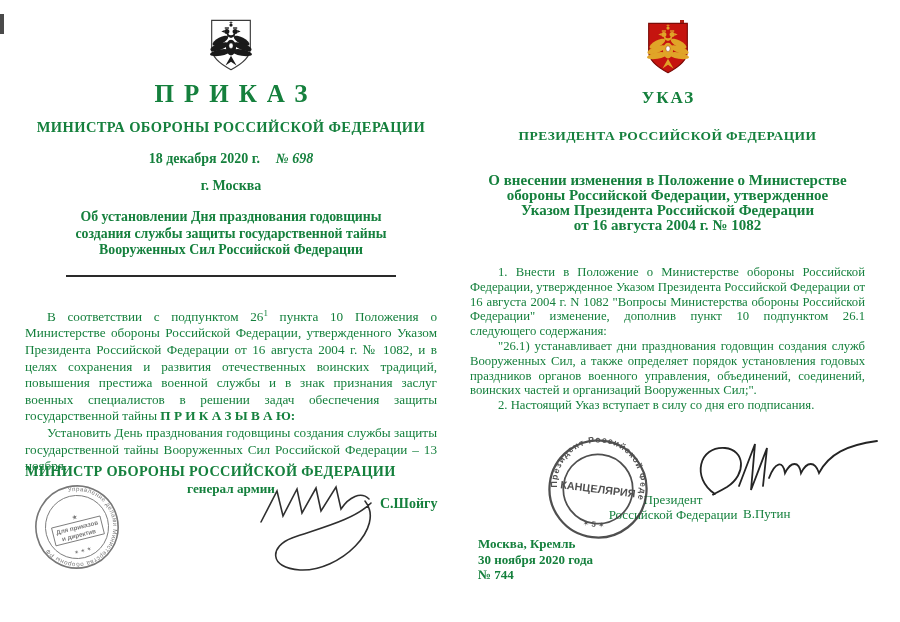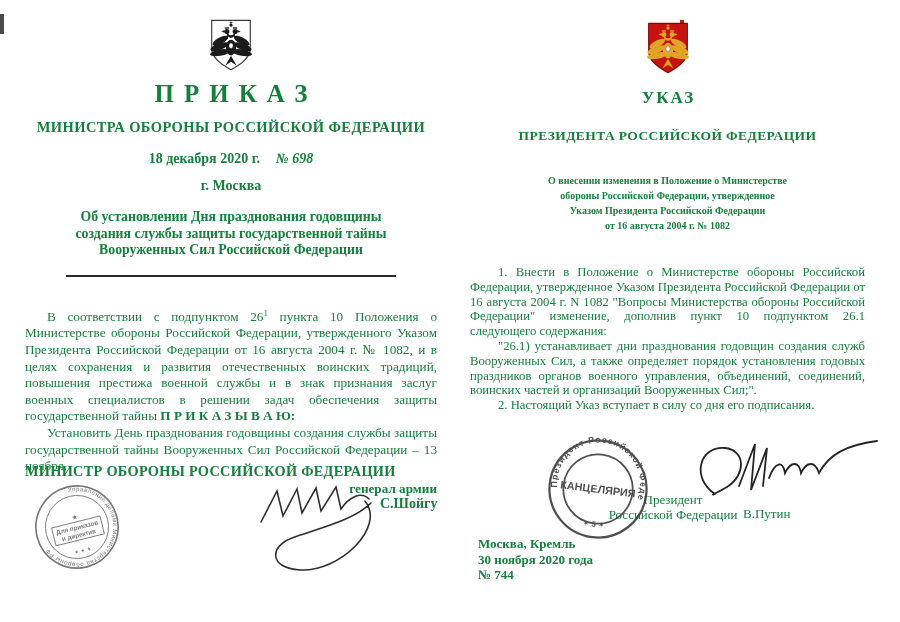--- a/index.html
+++ b/index.html
@@ -21,31 +21,31 @@
   .doc-left .issuer{margin-top:11px;font-size:14.5px;letter-spacing:.4px;}
   .doc-right .issuer{margin-top:20px;font-size:13.5px;letter-spacing:.4px;}
   .dateline{margin-top:15px;font-size:14px;font-weight:bold;}
   .dateline .num{margin-left:16px;font-style:italic;}
   .placeline{margin-top:11px;font-size:14px;font-weight:bold;}
   .doc-title{font-weight:bold;}
   .doc-left .doc-title{
     margin:15px auto 0 auto;width:330px;font-size:13.8px;line-height:16.5px;
     padding-bottom:16px;border-bottom:2px solid #2a2a2a;
   }
-  .doc-right .doc-title{margin-top:29px;font-size:10px;line-height:15px;}
+  .doc-right .doc-title{margin-top:29px;font-size:15px;line-height:15px;}
   .body-text{text-align:justify;}
   .doc-left .body-text{margin-top:28px;font-size:13.2px;line-height:16.6px;}
   .doc-right .body-text{margin-top:32px;font-size:12.7px;line-height:14.8px;}
   .body-text p{margin:0;text-indent:22px;}
   .doc-right .body-text p{text-indent:28px;}
   .body-text sup{font-size:9px;}
   .bold-spaced{font-weight:bold;}
   .abs{position:absolute;}
   .sig-minister{left:0;top:463px;width:100%;text-align:left;font-size:14.3px;font-weight:bold;letter-spacing:.3px;}
-  .sig-rank{left:0;top:481px;width:100%;text-align:right;font-size:13.2px;font-weight:bold;}
+  .sig-rank{left:0;top:481px;width:100%;text-align:center;font-size:13.2px;font-weight:bold;}
   .sig-name-left{left:355px;top:496px;font-size:14px;font-weight:bold;}
   .stamp-left{left:8px;top:483px;transform:rotate(-14deg);opacity:.82;z-index:3;}
   .autograph-left{left:228px;top:478px;z-index:4;}
   .stamp-right{left:76px;top:437px;transform:rotate(7deg);opacity:.9;z-index:3;}
   .autograph-right{left:215px;top:434px;z-index:4;}
   .sig-block-right{left:128px;top:492px;width:150px;text-align:center;font-size:13px;line-height:15px;z-index:2;}
   .sig-name-right{left:273px;top:506px;font-size:13px;z-index:2;}
   .footer-right{left:8px;top:536px;font-size:13px;font-weight:bold;line-height:15.5px;z-index:2;}
   .artifact-bar{position:absolute;left:0;top:14px;width:4px;height:20px;background:#4a4a4a;}
   .artifact-red{position:absolute;left:680px;top:20px;width:4px;height:14px;background:#b01f14;}

